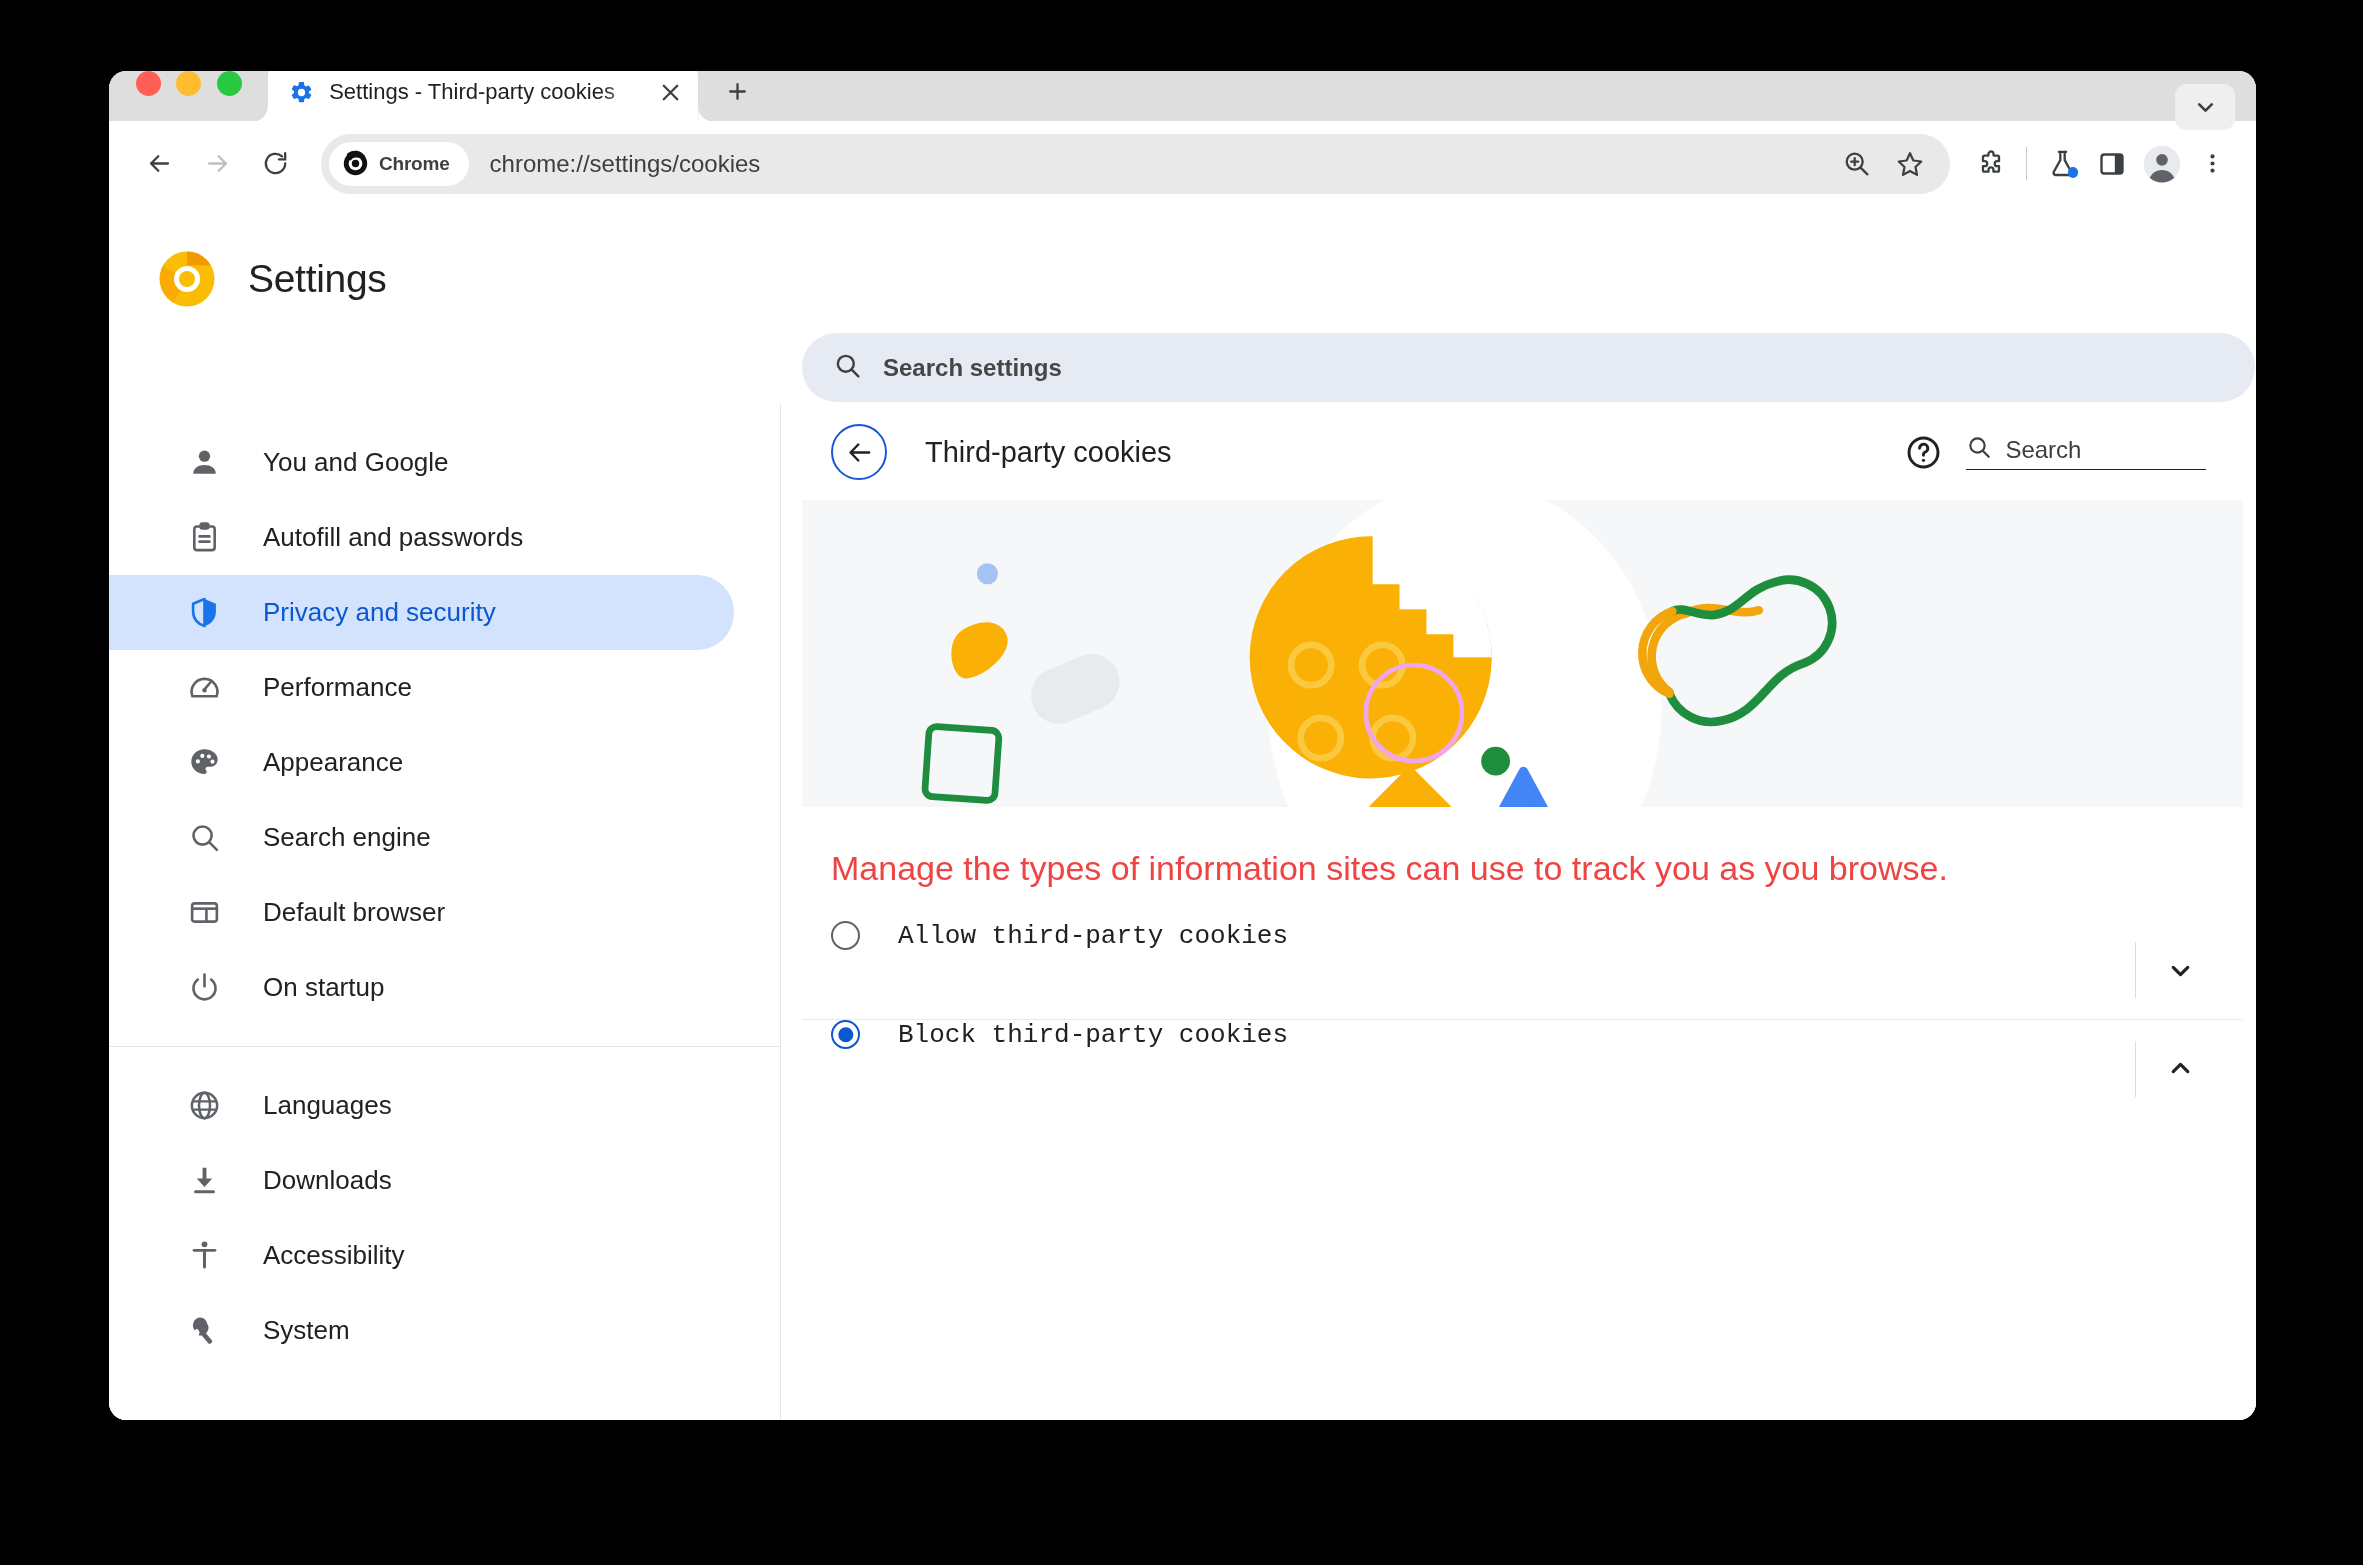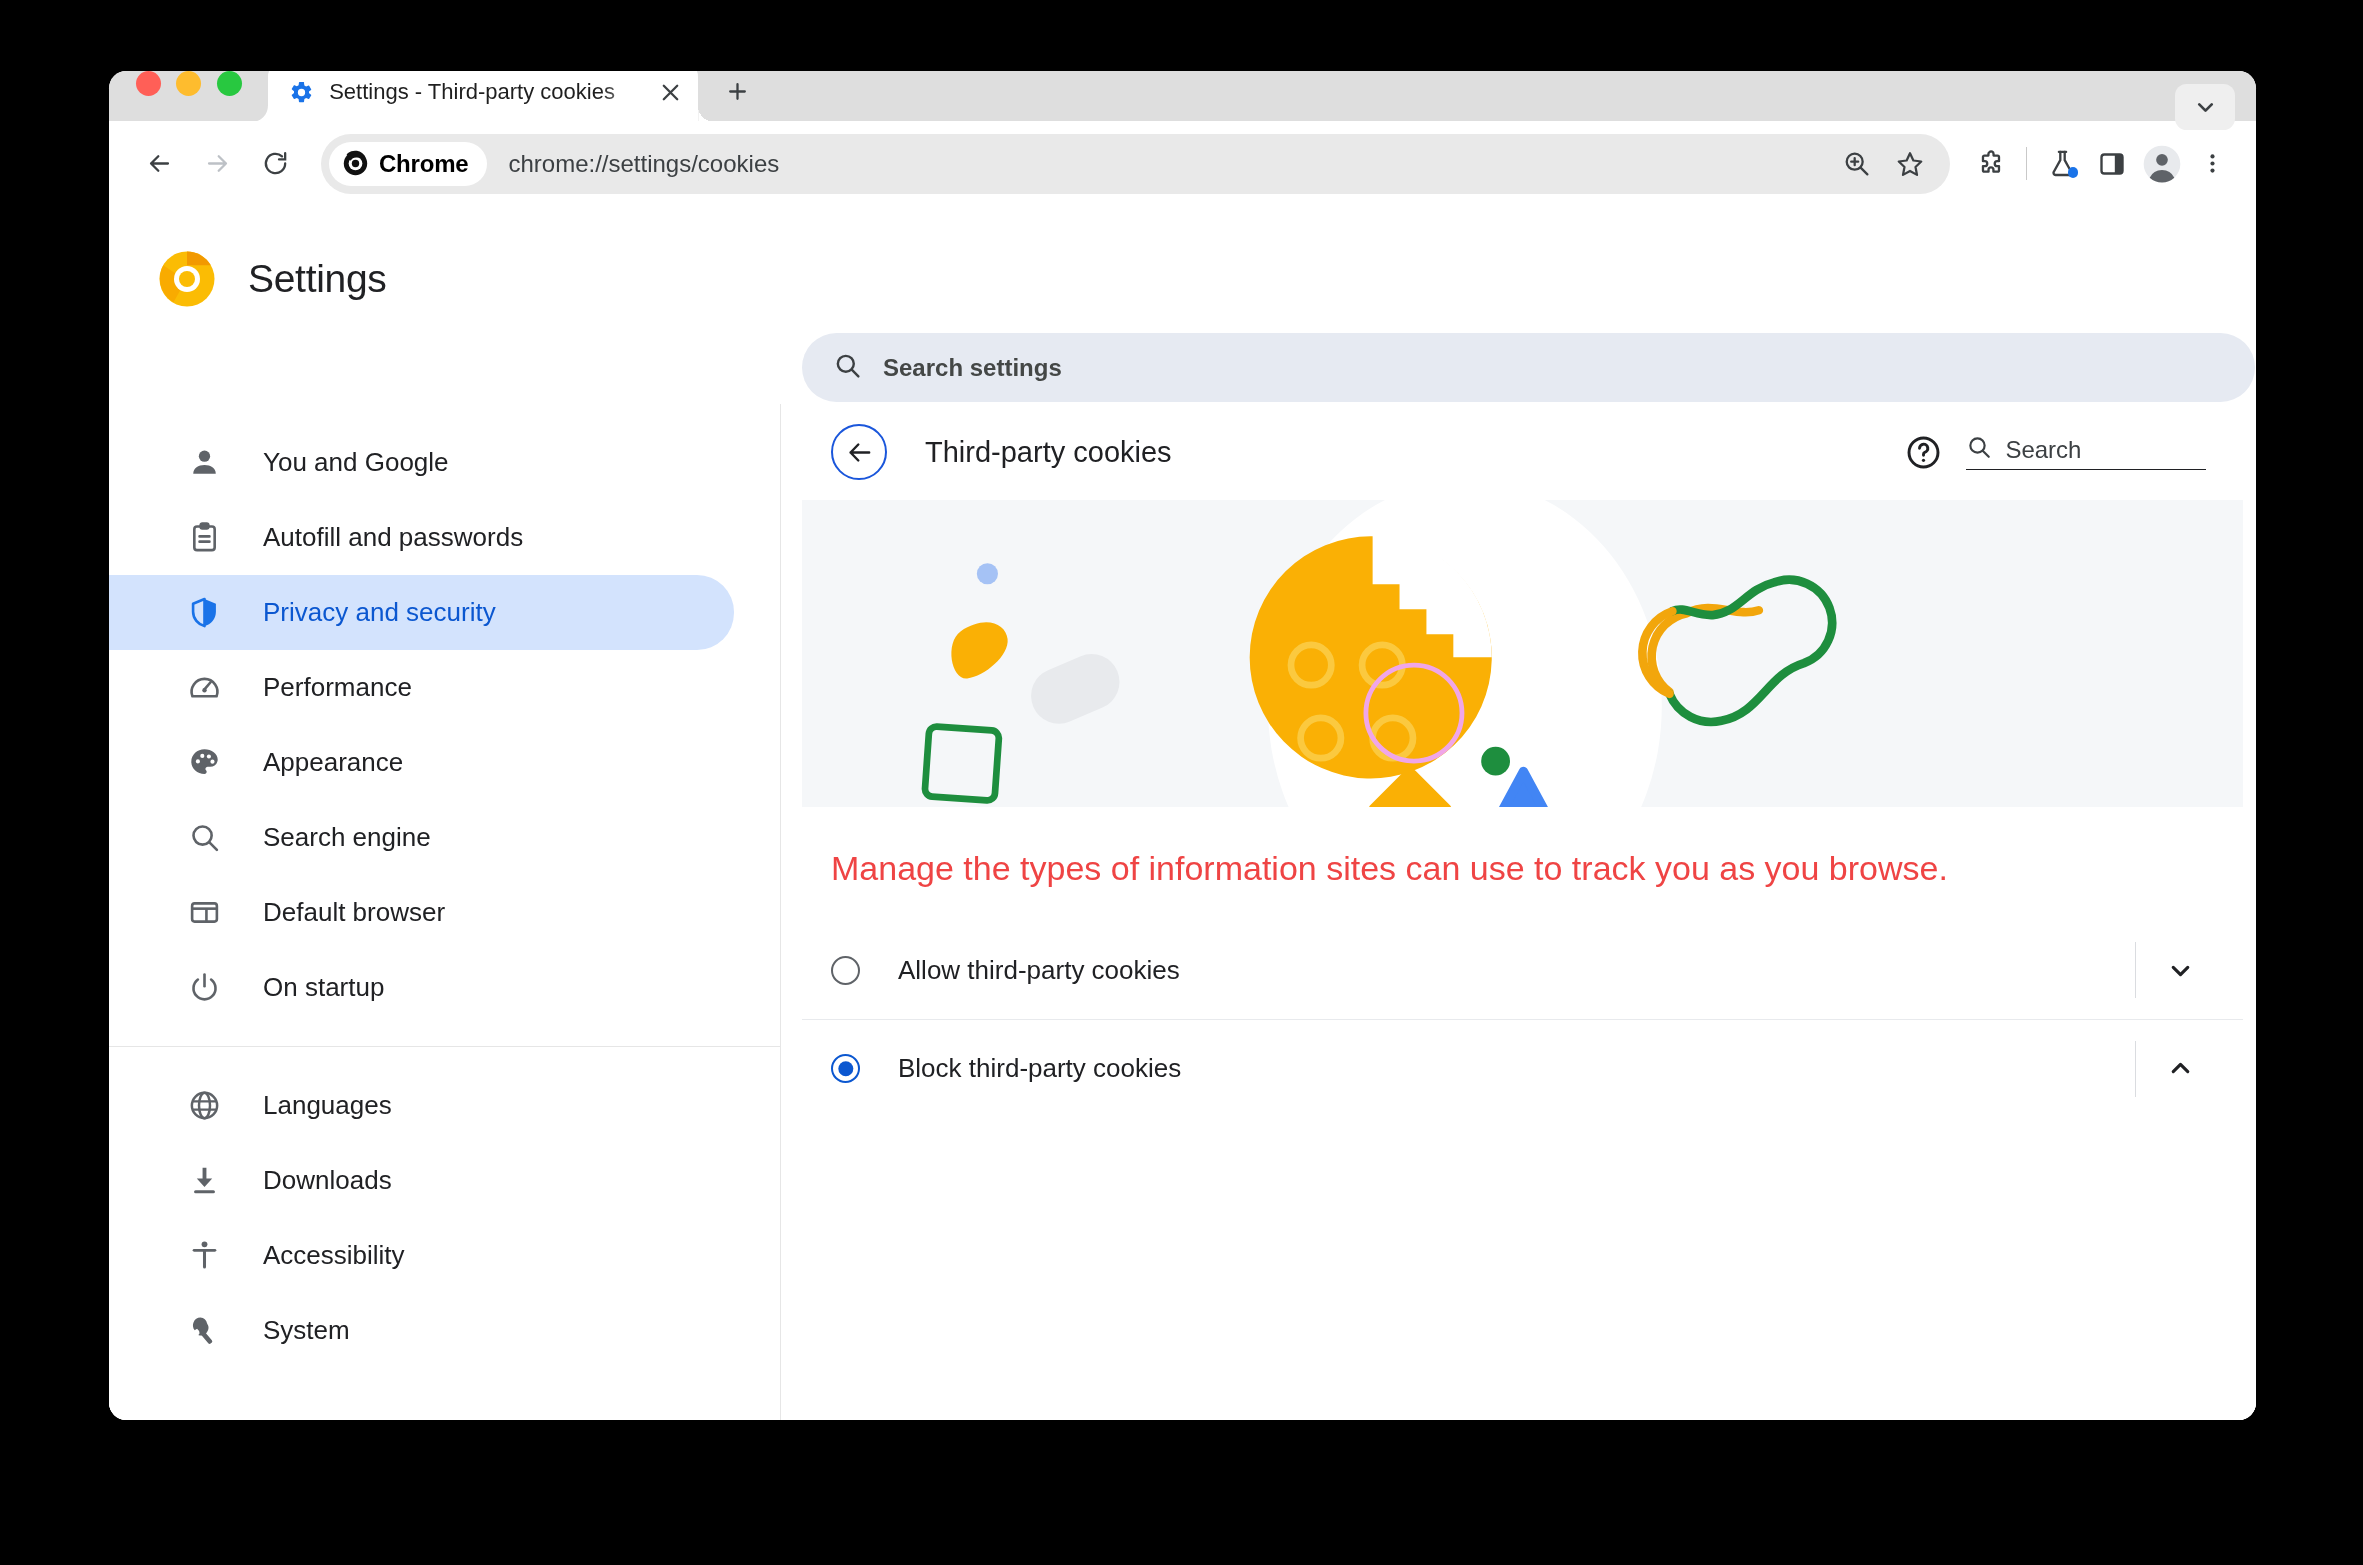--- a/index.html
+++ b/index.html
@@ -95,21 +95,21 @@
     background: #e9e9e9; border-radius: 30px;
     display: flex; align-items: center;
     padding-left: 7.7px; padding-right: 17.3px;
     position: relative;
   }
   #chrome-pill {
     height: 44px; background: #fff; border-radius: 22px;
     display: flex; align-items: center; gap: 9.6px;
     padding: 0 19px 0 13.4px; flex: 0 0 auto;
   }
-  #chrome-pill-label { font-size: 24px; color: #000000; font-weight: 600; letter-spacing: -0.2px; }
+  #chrome-pill-label { font-size: 19px; color: #404040; font-weight: 600; letter-spacing: -0.2px; }
   #omnibox-url {
     margin-left: 21px; font-size: 24px; color: #3c4043;
     white-space: nowrap; overflow: hidden;
   }
   #omnibox-actions { margin-left: auto; display: flex; align-items: center; gap: 9.6px; }
   .omni-icon { width: 44px; height: 44px; display: flex; align-items: center; justify-content: center; }
   .tb-icon {
     width: 50px; height: 50px; flex: 0 0 50px;
     display: flex; align-items: center; justify-content: center;
     border-radius: 50%; position: relative;
@@ -224,23 +224,24 @@
 
   #manage-desc {
     font-size: 34px; color: #ef4444;
     padding: 42px 0 0 29px;
   }
 
   
   #options-list { margin-top: 33px; }
   .option-row {
     height: 98px;
-    display: flex; align-items: center;
+    display: flex; align-items: flex-start;
     padding-left: 29px; padding-right: 19px;
     position: relative;
+    font-family: Liberation Mono, monospace;
   }
   .option-row + .option-row { border-top: 1px solid #e8eaed; }
   .radio {
     width: 29px; height: 29px; flex: 0 0 29px;
     border-radius: 50%; border: 2.9px solid #5f6368;
     position: relative;
   }
   .radio.checked { border-color: #0b57d0; }
   .radio.checked::after {
     content: ""; position: absolute;

